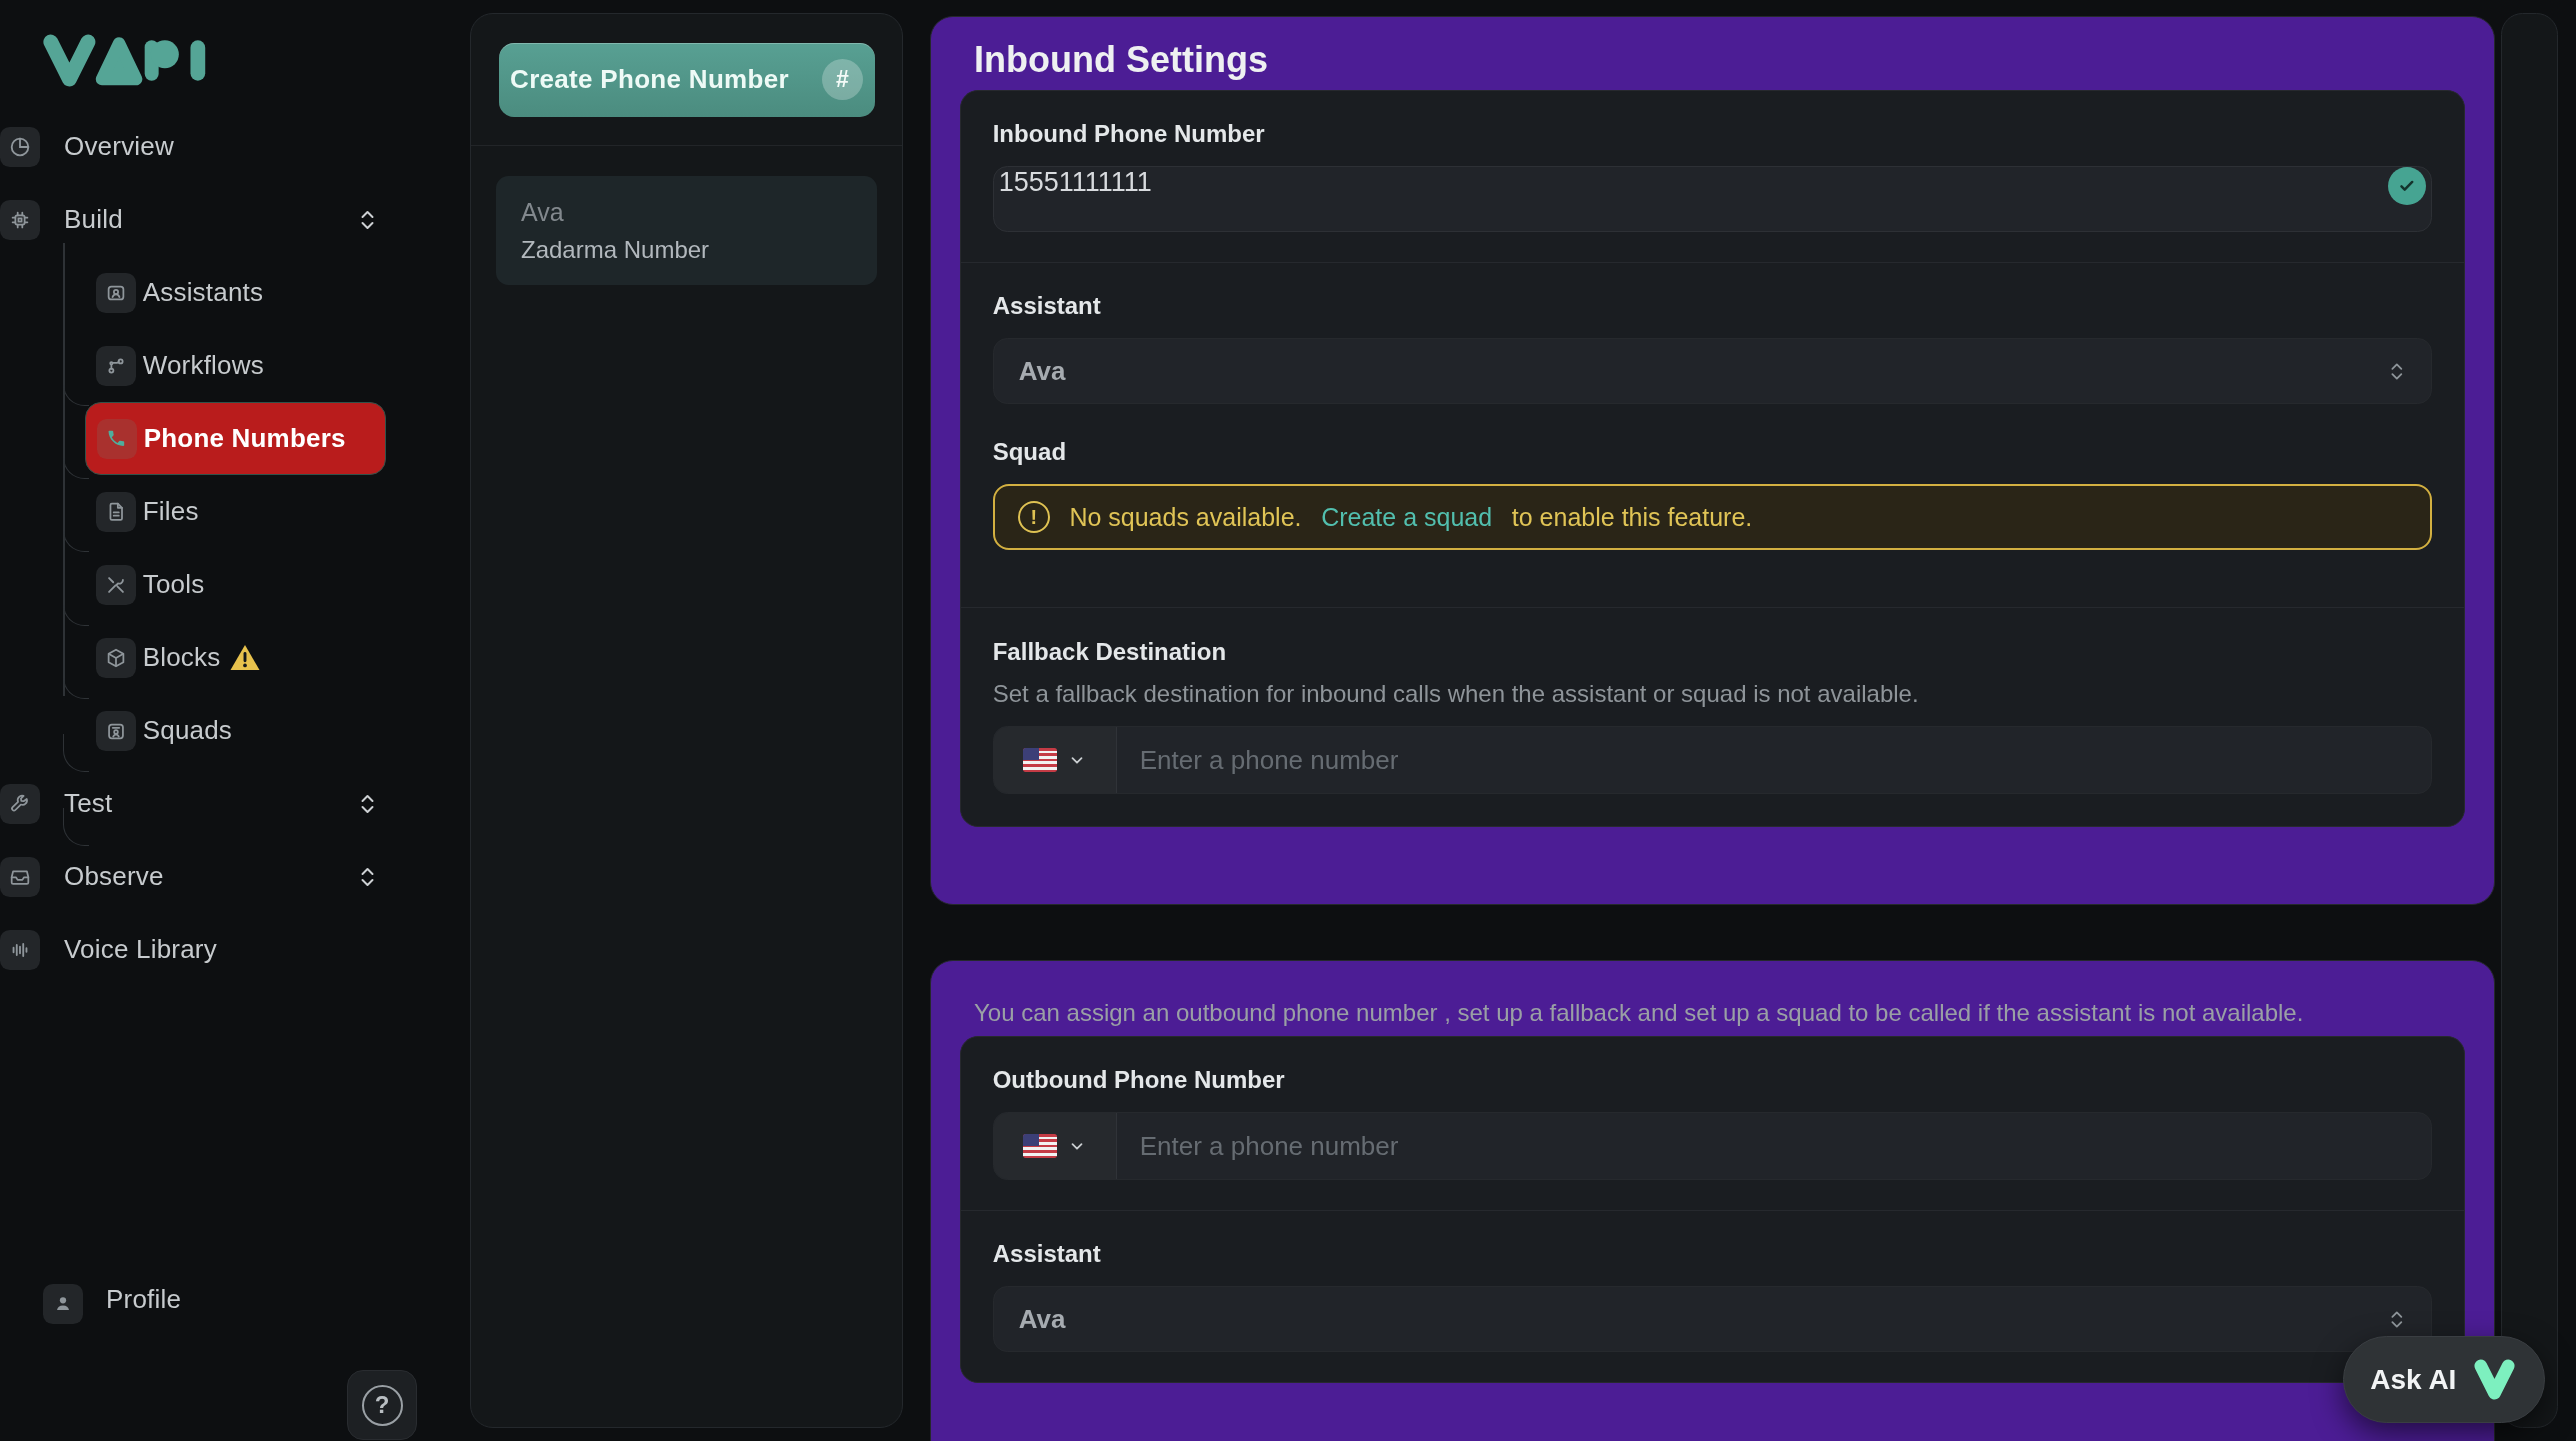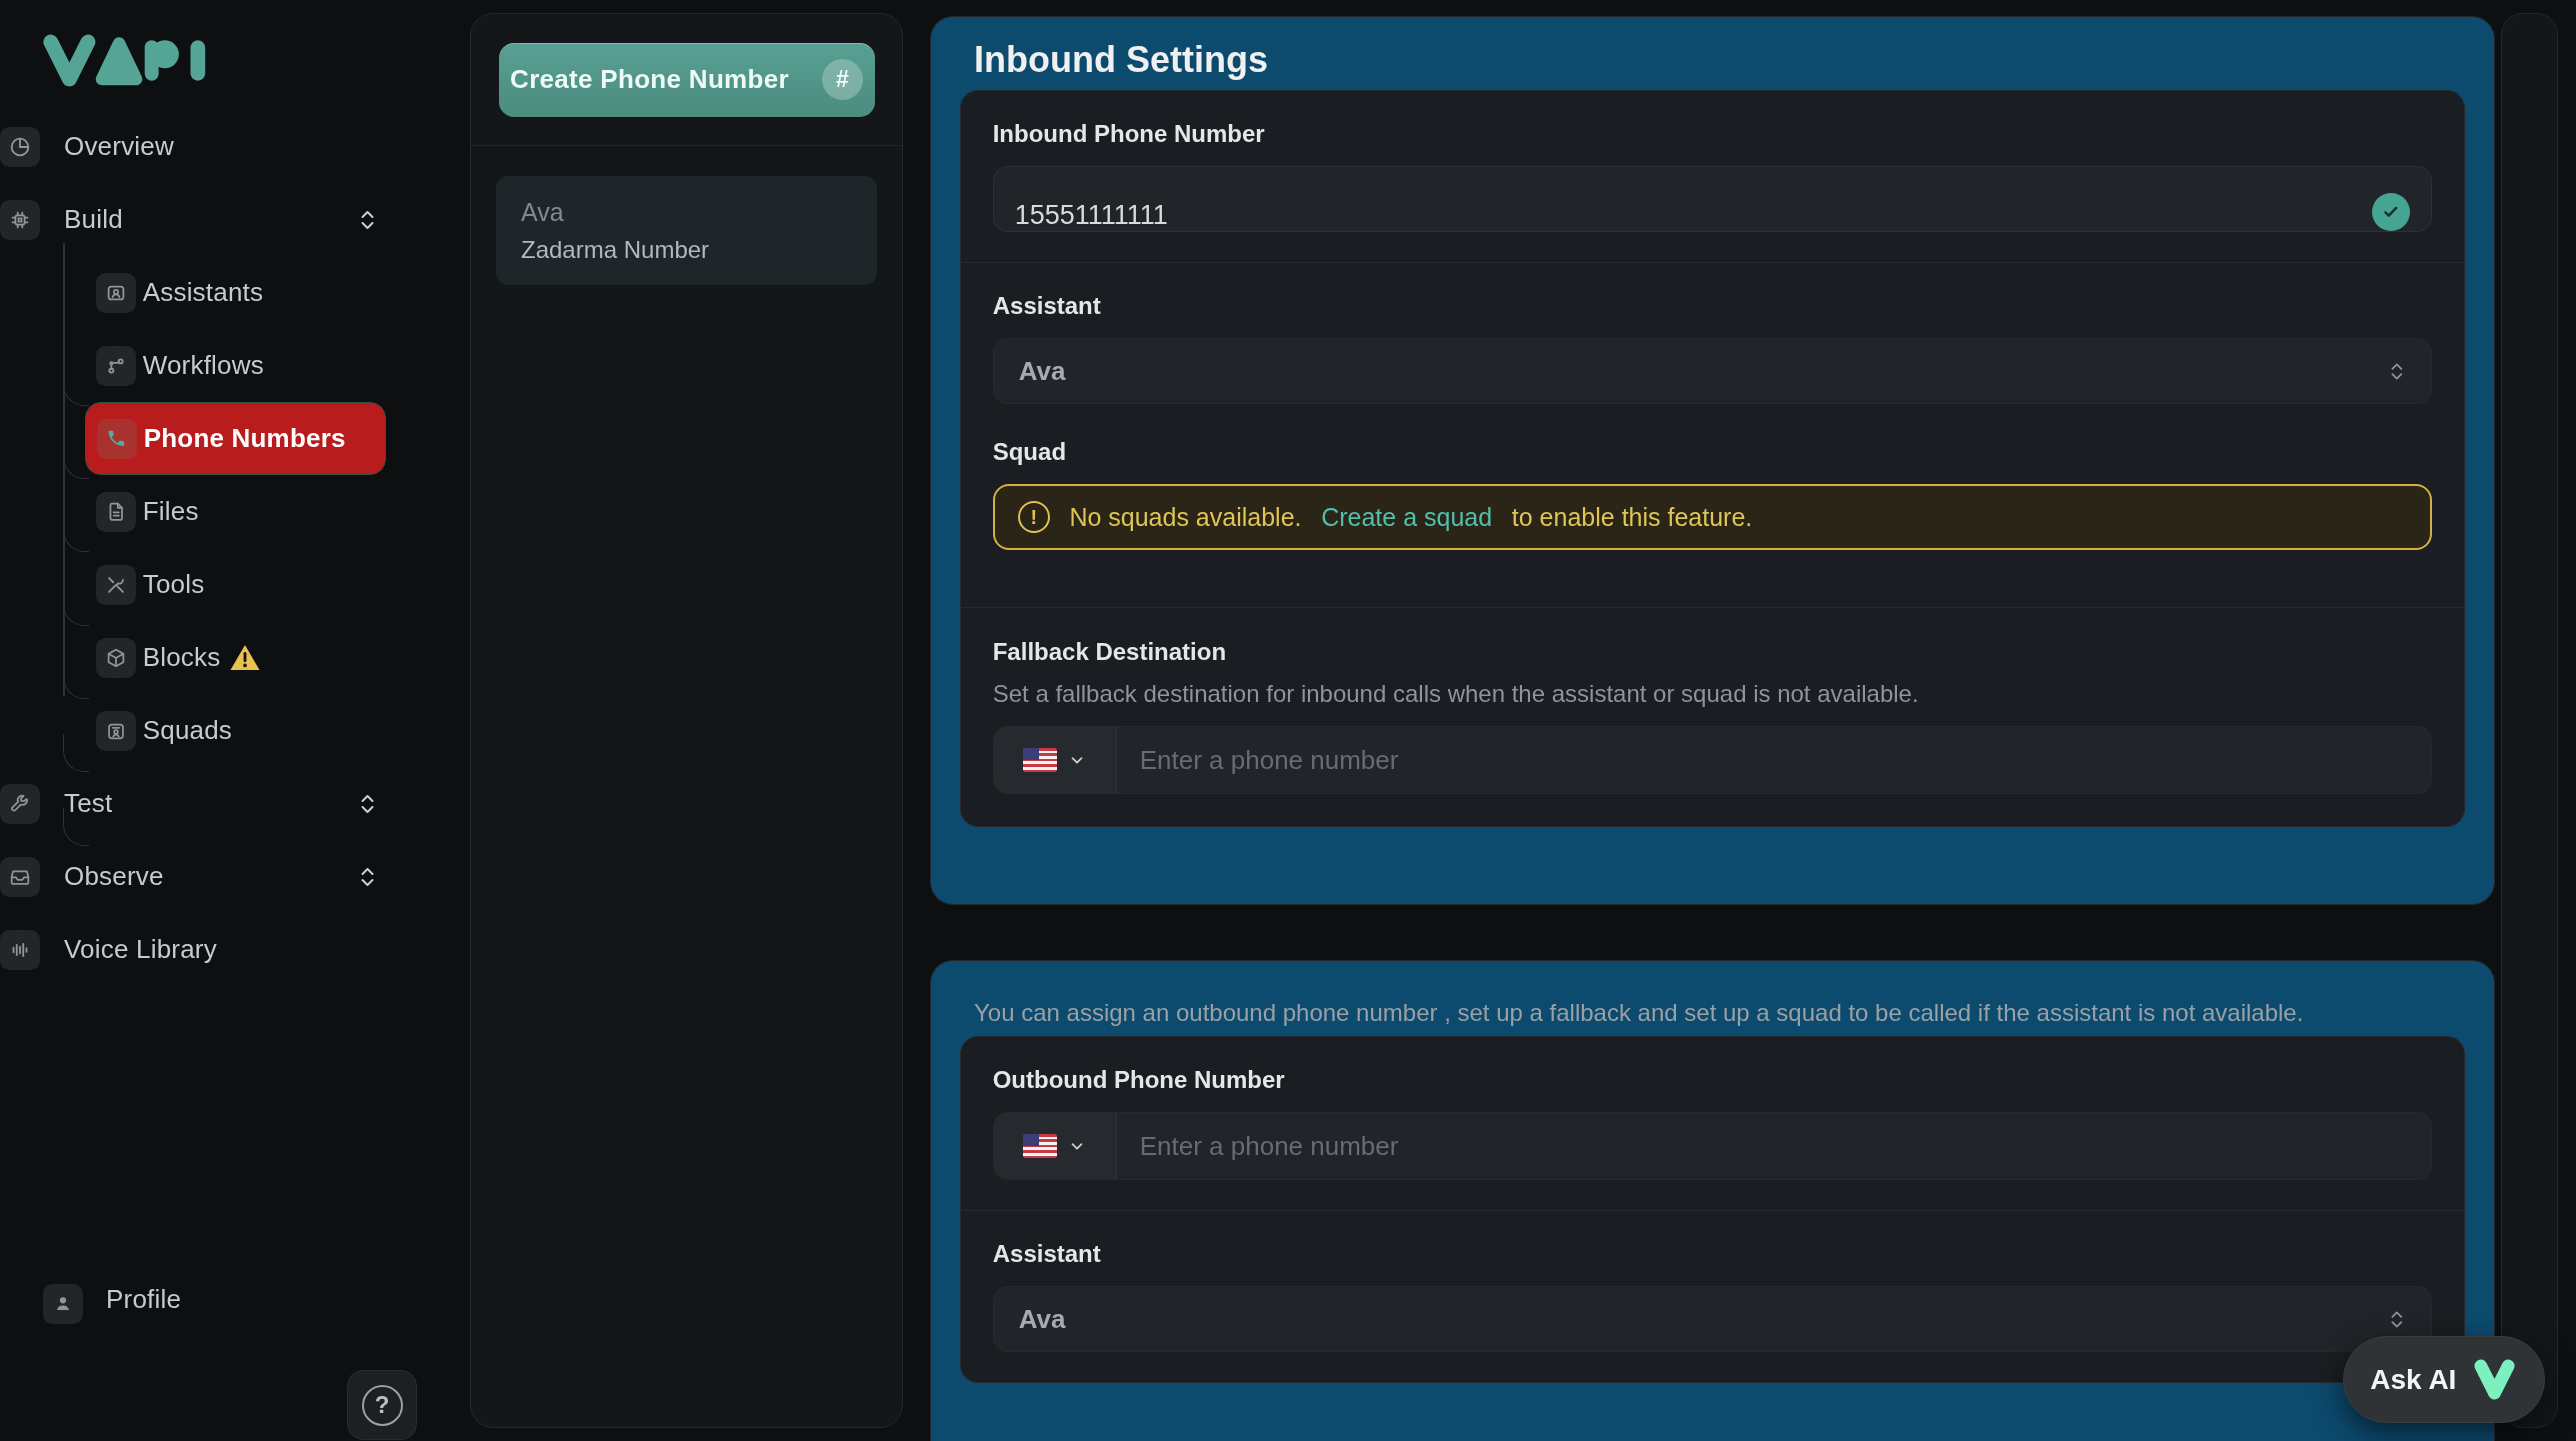--- a/index.html
+++ b/index.html
@@ -48,35 +48,35 @@
     box-shadow:inset 0 0.9px 0 rgba(255,255,255,.25);display:flex;align-items:center;justify-content:center;gap:33px;cursor:pointer;}
   .create-btn .lbl{font-size:26px;font-weight:700;color:#eefaf6;letter-spacing:0.3px;}
   .hash-badge{width:41px;height:41px;border-radius:50%;background:rgba(255,255,255,.25);display:flex;align-items:center;justify-content:center;
     font-size:23px;font-weight:700;color:#f4fbf8;}
   .phone-list{padding:30px 25px;}
   .phone-card{background:#1e2629;border-radius:12.5px;padding:21.5px 25px;cursor:pointer;}
   .phone-card .t{font-size:25px;color:#82888d;margin-bottom:9px;}
   .phone-card .s{font-size:24px;color:#b2b8bd;}
 
   
-  .section{position:absolute;left:930px;width:1565px;background:#0c4a6e;border:1.3px solid #25282c;border-radius:23px;padding:21.5px 43px 30px;}
+  .section{position:absolute;left:930px;width:1565px;background:#4c1d95;border:1.3px solid #25282c;border-radius:23px;padding:21.5px 43px 30px;}
   .section.inbound{top:16px;height:889px;}
   .section.outbound{top:960px;height:519px;}
   .sec-title{font-size:36px;font-weight:600;color:#eef0f1;line-height:41px;}
   .sec-desc{margin-top:12.5px;font-size:24px;line-height:36px;color:#9aa0a5;max-width:1471px;}
   .inner-box{margin-top:10.7px;margin-left:-14.3px;margin-right:-14.3px;background:#1a1d21;border:1.3px solid #27292e;border-radius:18px;}
   .outbound .inner-box{margin-top:5.4px;}
   .form-row{padding:29px 32px 30px;}
   .form-row + .form-row{border-top:1.3px solid #26292e;}
   .form-row.squadrow{padding:29px 32px 57px;}
   .form-row.fallback{padding:30px 32px 32px;}
   .field-label{font-size:24px;font-weight:600;color:#e4e7e9;}
   .field-desc{margin-top:14.3px;font-size:24px;color:#8e9499;}
   .text-input{margin-top:18px;height:66px;background:#212429;border:1.3px solid #2d3035;border-radius:14.3px;
-    display:flex;align-items:flex-end;padding:0 21px;gap:18px;}
+    display:flex;align-items:flex-start;padding:0 5px;gap:18px;}
   .text-input input{flex:1;background:transparent;border:none;outline:none;font-family:"Liberation Sans",sans-serif;
     font-size:27px;color:#d8dbde;}
   .text-input input::placeholder{color:#666c72;}
   .check-circle{width:38px;height:38px;border-radius:50%;background:#46a492;display:flex;align-items:center;justify-content:center;flex:none;}
   .select{margin-top:18px;height:66px;background:#212429;border:1.3px solid #26292d;border-radius:14.3px;
     display:flex;align-items:center;justify-content:space-between;padding:0 25px;cursor:pointer;}
   .select .val{font-size:26px;font-weight:600;color:#a6abb0;}
   .squad-label{margin-top:34px;}
   .warning-box{margin-top:18px;height:66px;border:2.2px solid #d3b041;background:#2a2517;border-radius:16px;
     display:flex;align-items:center;gap:19.7px;padding:0 23px;}

